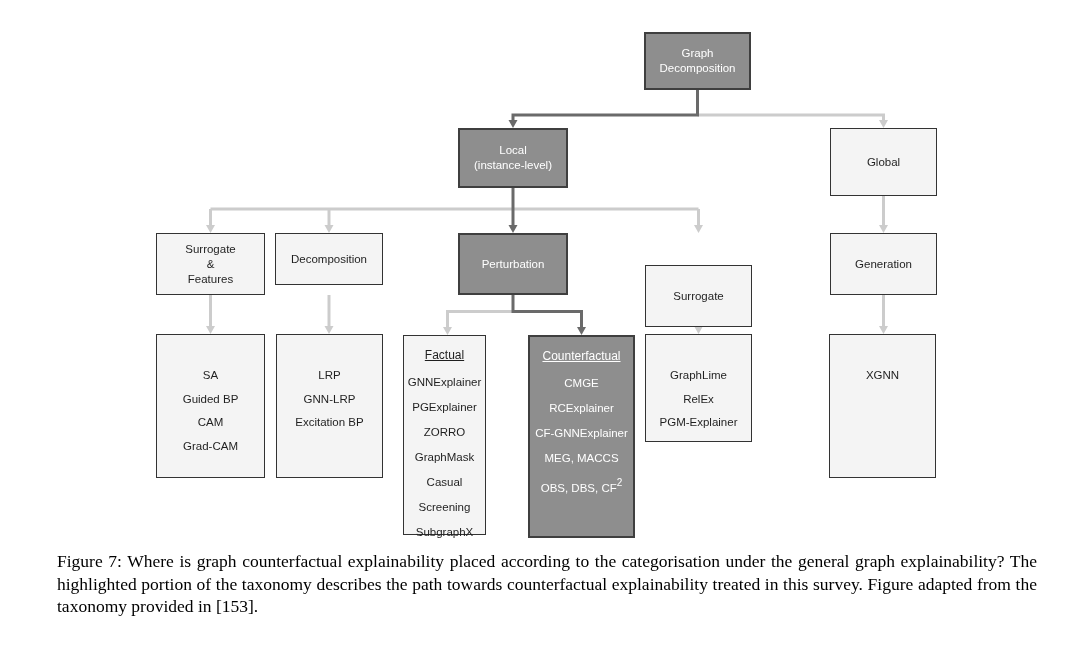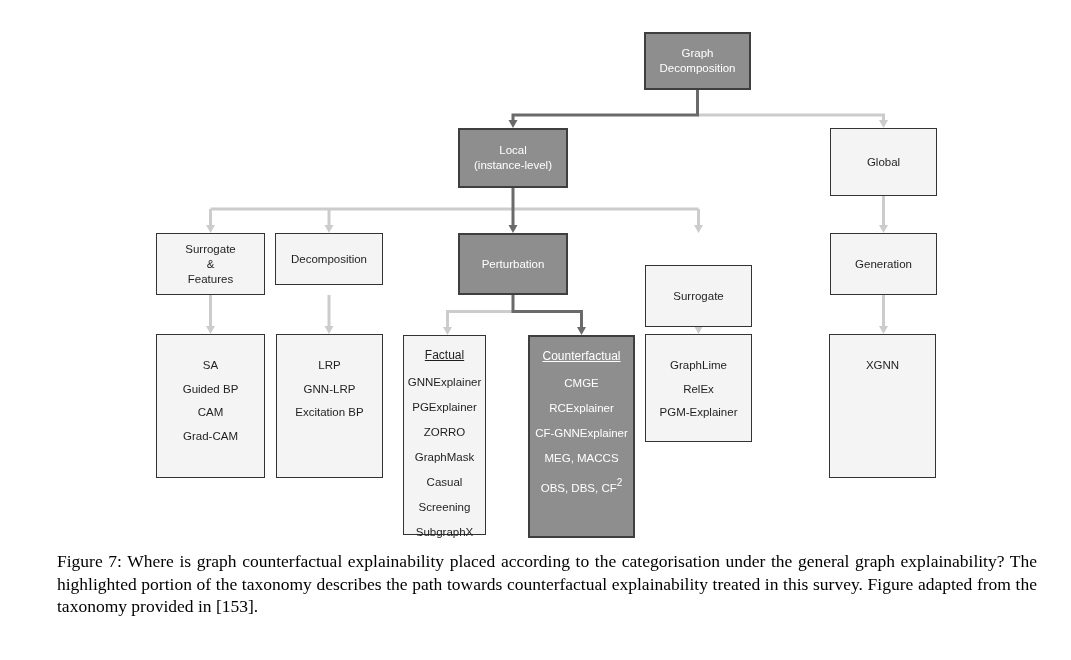--- a/index.html
+++ b/index.html
@@ -19,21 +19,21 @@
   .ah-dark{fill:var(--line_dark);stroke:none;}
 
   .node{position:absolute;z-index:1;display:flex;flex-direction:column;
         align-items:center;justify-content:center;text-align:center;
         background:var(--node_fill);border:1.5px solid var(--node_border);
         color:var(--node_text);font-size:11.5px;line-height:15px;}
   .node.dark{background:var(--highlight_fill);border:2px solid var(--highlight_border);
         color:var(--highlight_text);}
   .leaf{position:absolute;z-index:1;text-align:center;
         background:var(--node_fill);border:1.5px solid var(--node_border);
-        color:var(--node_text);font-size:11.5px;padding-top:19px;}
+        color:var(--node_text);font-size:11.5px;padding-top:29px;}
   .leaf.dark{background:var(--highlight_fill);border:2px solid var(--highlight_border);
         color:var(--highlight_text);}
   .leaf-item{line-height:23.5px;}
   .leaf.wide-gap{padding-top:8px;}
   .leaf.wide-gap .leaf-item{line-height:25px;}
   .leaf-title{font-size:12px;text-decoration:underline;line-height:18px;
         margin:2px 0 6px;}
   sup{font-size:10px;position:relative;top:-1px;}
 
   

